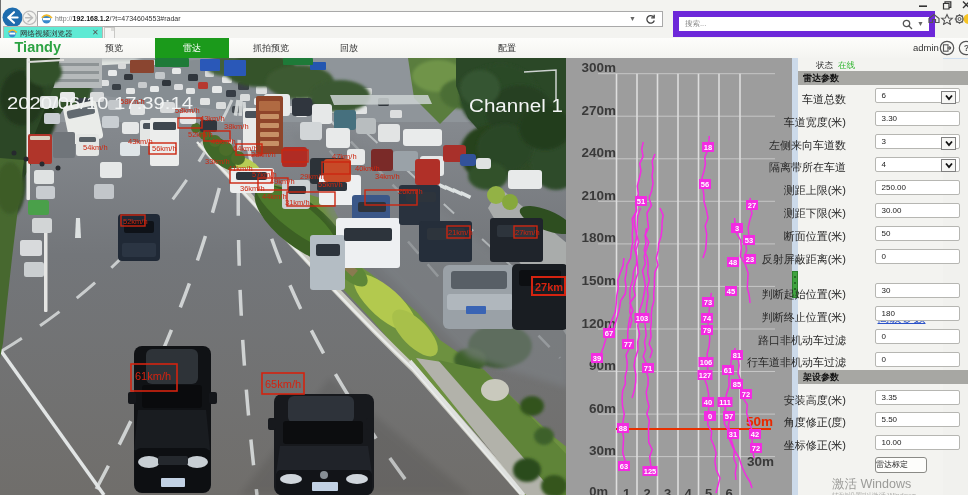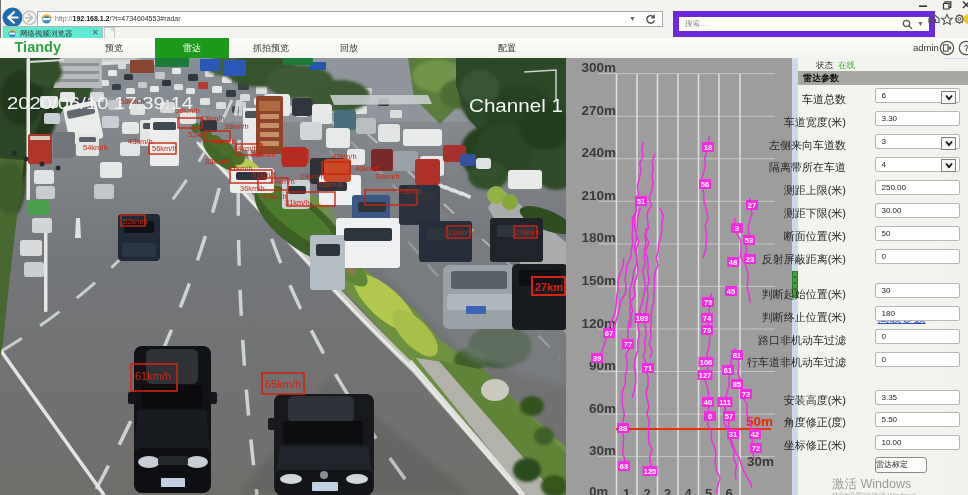--- a/index.html
+++ b/index.html
@@ -595,20 +595,21 @@
 
     <div class="plabel" style="top:228.7px;">判断起始位置(米)</div>
     <div class="pinput" style="top:225.2px;">30</div>
     <div class="plabel" style="top:251.6px;">判断终止位置(米)</div>
     <div class="pinput" style="top:248.1px;">180</div>
     <div class="plabel" style="top:274.5px;">路口非机动车过滤</div>
     <div class="pinput" style="top:271px;">0</div>
     <div class="plabel" style="top:297.4px;">行车道非机动车过滤</div>
     <div class="pinput" style="top:293.9px;">0</div>
 
+    <div class="pbar" style="top:311.5px;">架设参数</div>
 
     <div class="plabel" style="top:335.0px;">安装高度(米)</div>
     <div class="pinput" style="top:331.5px;">3.35</div>
     <div class="plabel" style="top:357.1px;">角度修正(度)</div>
     <div class="pinput" style="top:353.6px;">5.50</div>
     <div class="plabel" style="top:380.0px;">坐标修正(米)</div>
     <div class="pinput" style="top:376.5px;">10.00</div>
 
     <div class="abs" style="left:77px;top:399.4px;width:50px;height:14px;background:#fdfdfb;border:1px solid #8a8a86;border-radius:3px;text-align:left;line-height:14px;font-size:8px;color:#222;">雷达标定</div>
 

